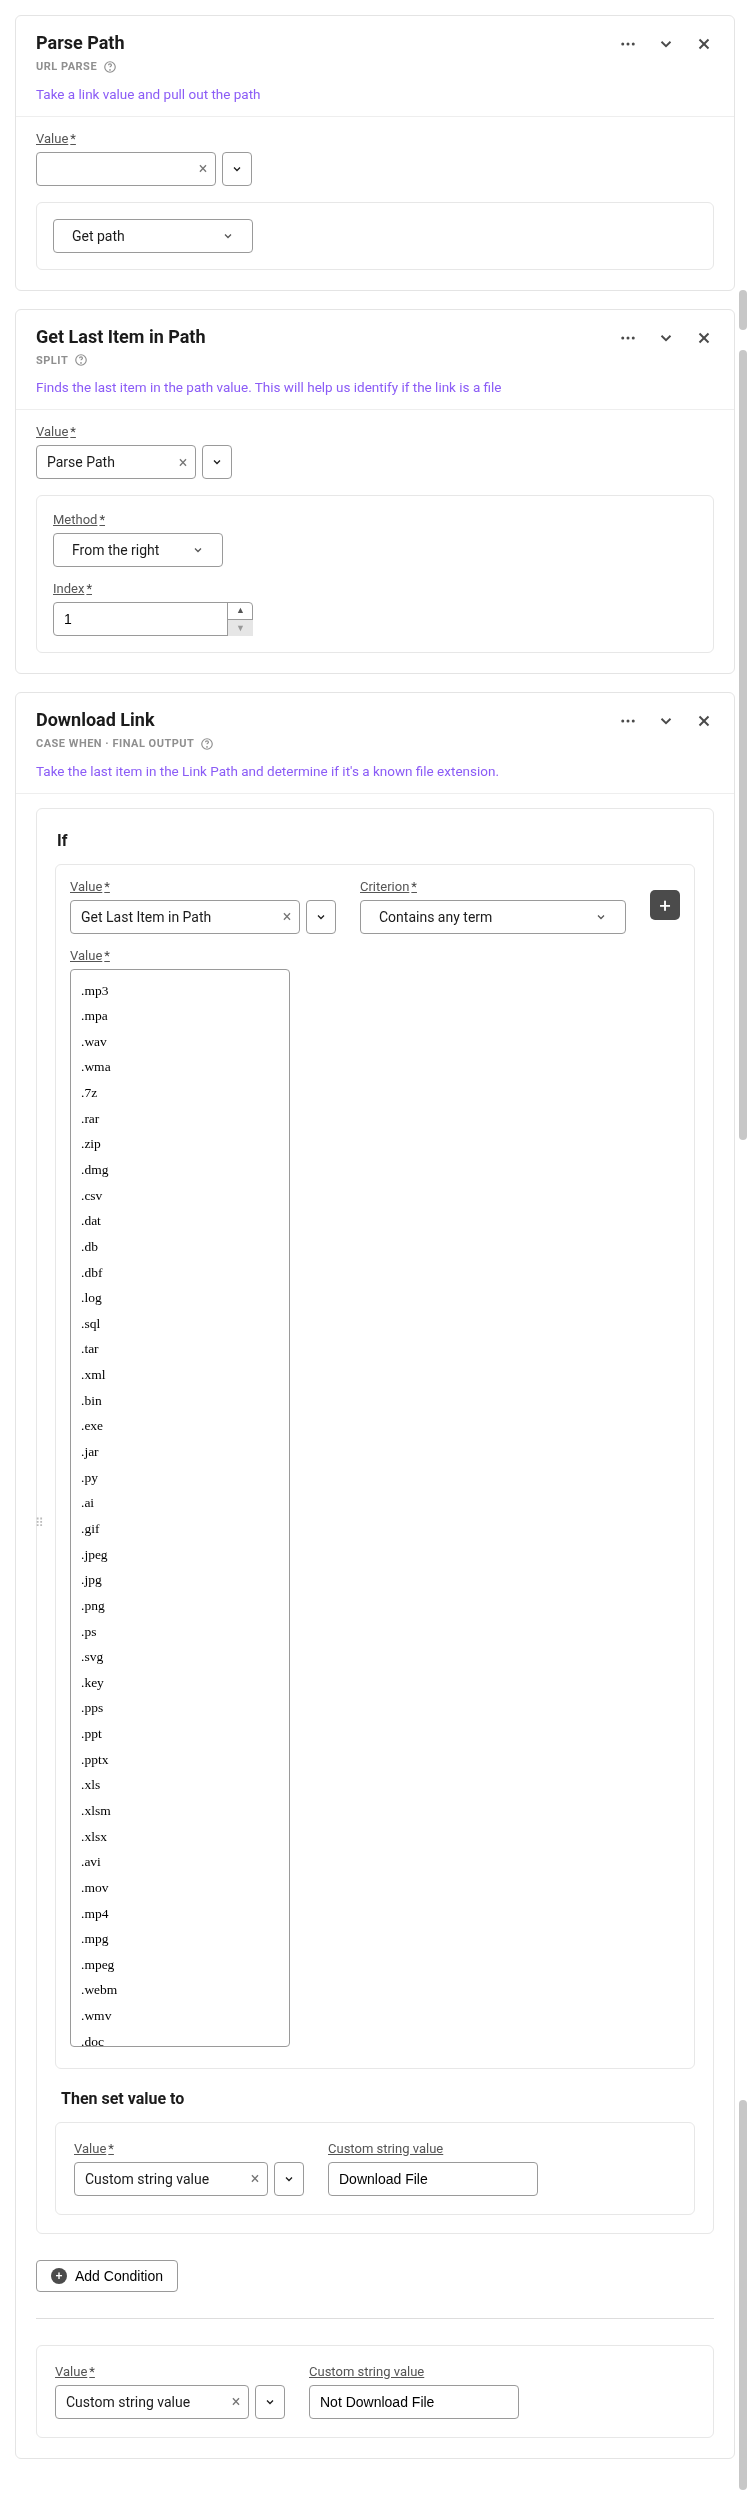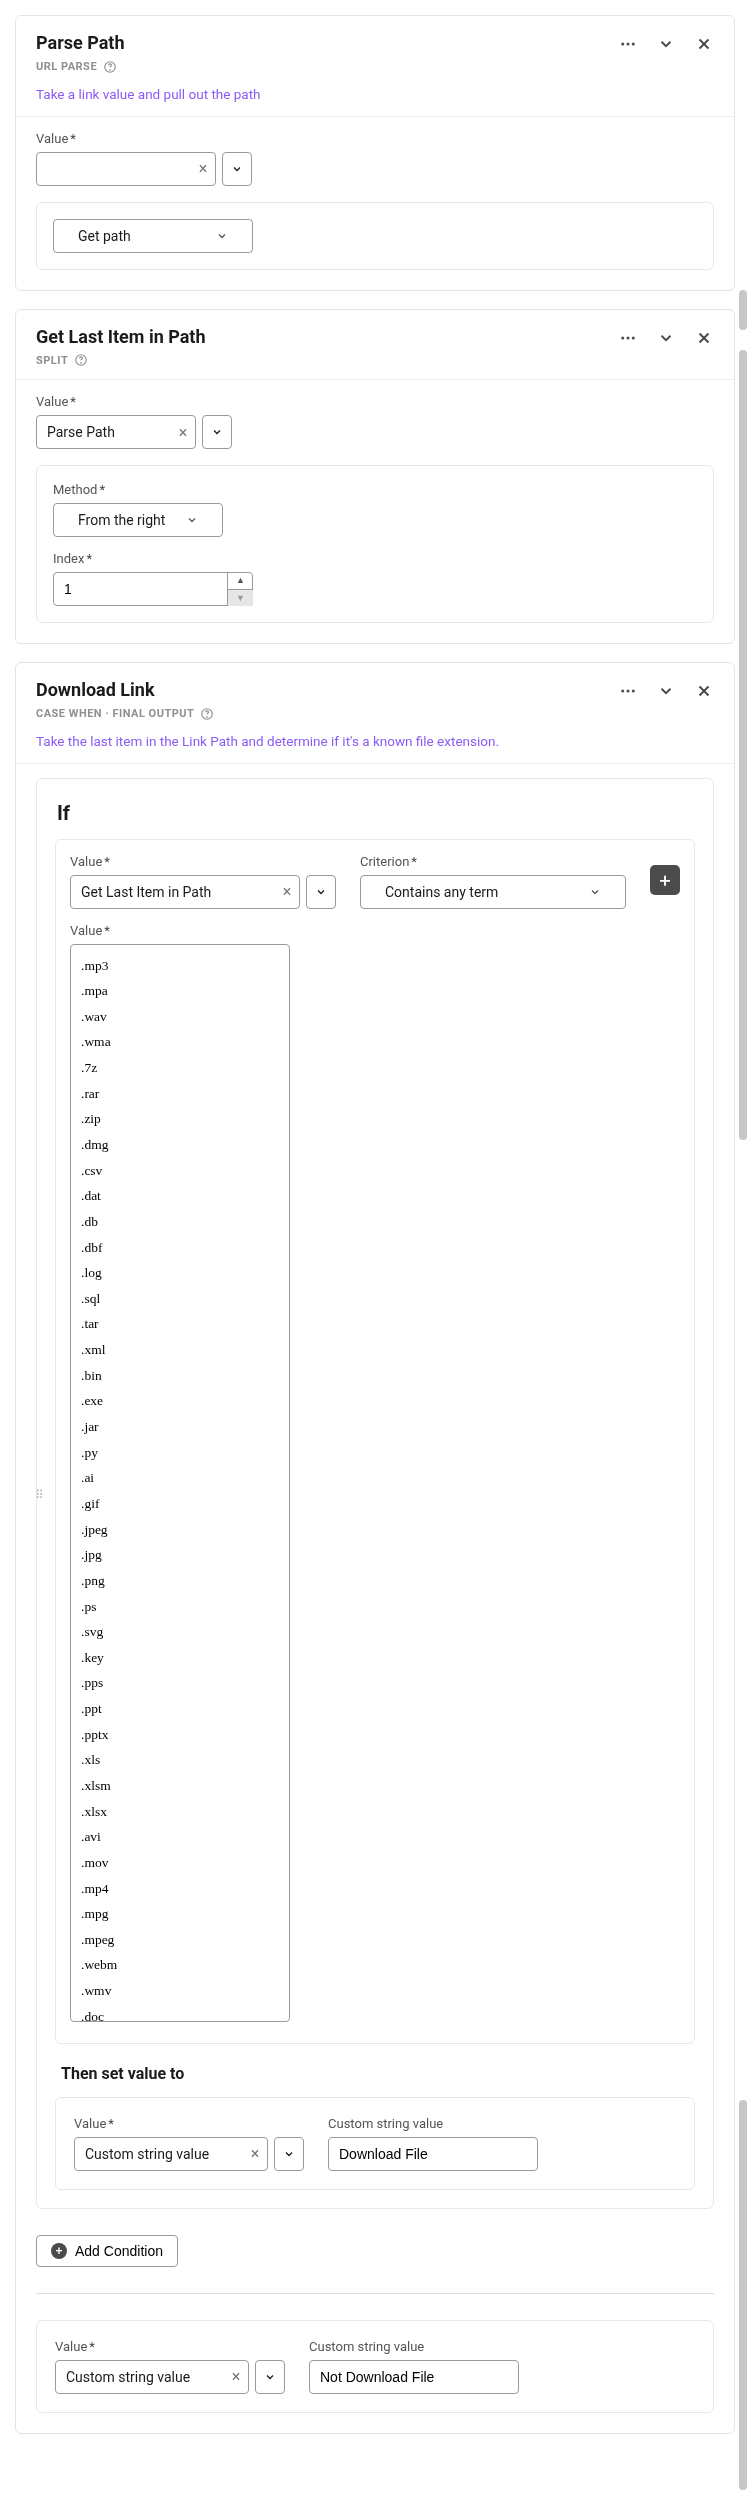--- a/index.html
+++ b/index.html
@@ -62,20 +62,21 @@
     cursor: pointer;
     color: #4a4a4a;
   }
   .icon-btn svg { width: 18px; height: 18px; }
 
   .field-label {
     font-size: 13px;
     color: #555;
     margin-bottom: 6px;
     display: block;
+    text-decoration: underline;
   }
   .required-star { color: #444; margin-left: 2px; }
 
   .input-group {
     display: flex;
     align-items: stretch;
   }
   .text-input {
     border: 1px solid #9a9a9a;
     border-radius: 4px;
@@ -153,21 +154,21 @@
     color: #555;
     cursor: pointer;
   }
   .spinner-btns .dn {
     border-top: 1px solid #9a9a9a;
     background: #e6e6e6;
     color: #999;
   }
 
   .inner-header {
-    font-size: 20px;
+    font-size: 16px;
     font-weight: 700;
     margin: 4px 0 14px 2px;
   }
 
   .if-panel, .then-panel, .else-panel, .outline-panel {
     border: 1px solid #e7e7e7;
     border-radius: 6px;
     padding: 18px;
   }
   .outline-panel { margin-bottom: 14px; }
@@ -193,21 +194,21 @@
     align-self: center;
     margin-bottom: 2px;
   }
 
   .select-like {
     border: 1px solid #9a9a9a;
     border-radius: 4px;
     height: 34px;
     display: flex;
     align-items: center;
-    padding: 0 24px;
+    padding: 0 18px;
     background: #fff;
     cursor: pointer;
     justify-content: space-between;
   }
   .select-like .chev { margin-left: 8px; color: #555; }
 
   .textarea-input {
     border: 1px solid #9a9a9a;
     border-radius: 4px;
     width: 220px;
@@ -369,20 +370,21 @@
           </svg>
         </div>
       <div class="icon-btn">
           <svg viewBox="0 0 24 24" fill="none" stroke="currentColor" stroke-width="2.5">
             <line x1="6" y1="6" x2="18" y2="18"></line>
             <line x1="6" y1="18" x2="18" y2="6"></line>
           </svg>
         </div>
     </div>
   </div>
+  <div class="card-desc">Finds the last item in the path value. This will help us identify if the link is a file</div>
 
   <div class="card-body">
     <label class="field-label"><span>Value</span><span class="required-star">*</span></label>
     <div class="input-group mb-14">
       <div class="combo-input" style="width:160px;">
         <span class="combo-text">Parse Path</span>
         <span class="combo-clear">×</span>
       </div>
       <div class="dd-btn">
           <svg width="12" height="12" viewBox="0 0 24 24" fill="none" stroke="currentColor" stroke-width="2.5">

